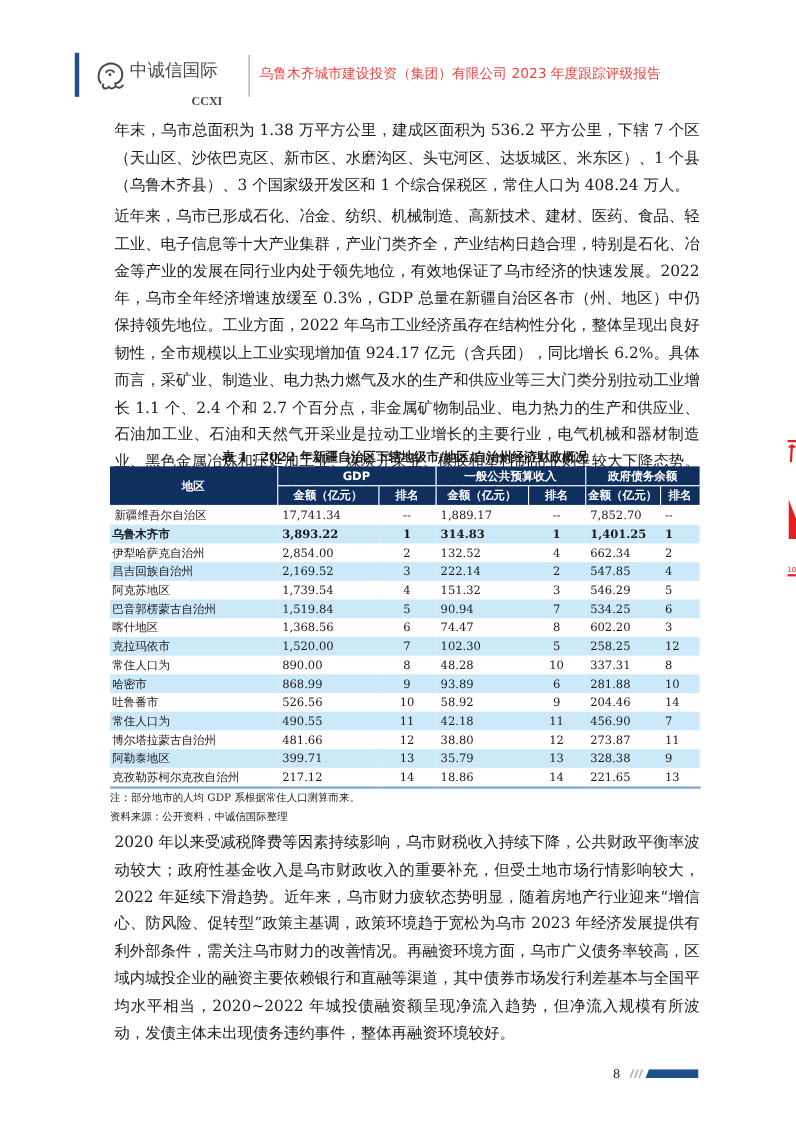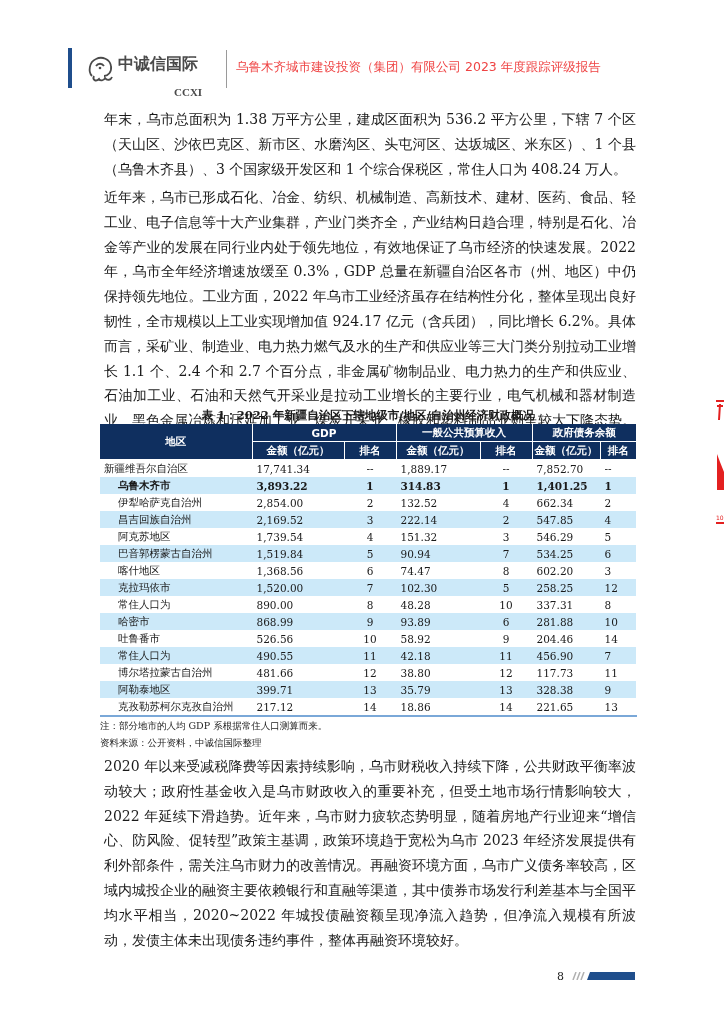--- a/index.html
+++ b/index.html
@@ -2,39 +2,39 @@
 <html><head>
 <meta charset="utf-8">
 <style>
   html, body { margin:0; padding:0; background:#ffffff; }
   body { width:724px; height:1024px; position:relative; overflow:hidden;
          font-family:"DejaVu Serif","Liberation Serif",serif; color:#1a1a1a; }
   .header { position:absolute; top:48px; left:68px; width:600px; height:42px; }
   .hdr-bar { position:absolute; left:0; top:0; width:4px; height:40px; background:#1f4e8c; }
   .logo { position:absolute; left:18px; top:2px; width:140px; height:38px; }
   .logo-mark { position:absolute; left:0; top:4px; width:30px; height:30px; }
-  .logo-cn { position:absolute; left:32px; top:4px; font-family:"DejaVu Sans","Liberation Sans",sans-serif; font-size:16px; font-weight:bold; color:#4a4a4a; letter-spacing:0px; }
+  .logo-cn { position:absolute; left:32px; top:4px; font-family:"DejaVu Sans","Liberation Sans",sans-serif; font-size:16px; font-weight:normal; color:#4a4a4a; letter-spacing:0px; }
   .logo-en { position:absolute; left:88px; top:36px; font-family:Liberation Serif, serif; font-size:11px; font-weight:bold; color:#4a4a4a; }
   .hdr-div { position:absolute; left:158px; top:2px; width:1px; height:38px; background:#9a9a9a; }
   .hdr-title { position:absolute; left:168px; top:11px; font-family:"DejaVu Sans","Liberation Sans",sans-serif; font-size:12.5px; color:#ef4444; white-space:nowrap; }
 
   .para { position:absolute; left:104px; width:532px; font-size:14px; line-height:24.8px; text-align:justify; text-align-last:left; }
   .p1 { top:107px; }
   .p2 { top:185px; }
   .p3 { top:754px; }
 
   .table-wrap { position:absolute; left:100px; top:408px; width:536px; }
   .tbl-title { text-align:center; font-size:11.5px; font-weight:bold; height:14px; line-height:14px; margin-bottom:2px; }
   table { border-collapse:collapse; width:536px; font-size:10.5px; table-layout:fixed; }
   thead th { background:#0f2f5f; color:#fff; font-weight:bold; font-family:"DejaVu Sans","Liberation Sans",sans-serif; height:17px; padding:0; border-right:1px solid #ffffff; border-bottom:1px solid #ffffff; font-size:10.5px; }
   thead th:last-child { border-right:none; }
   tbody td { height:17px; padding:0 4px; border-right:1px solid transparent; white-space:nowrap; }
   tbody tr.alt td { background:#cce9f9; }
   tbody td.name { text-align:left; padding-left:4px; }
-  tbody td.indent { padding-left:18px; }
+  tbody td.indent { padding-left:2px; }
   tbody td.num { }
   tbody td.rank { text-align:center; }
   tbody tr.bold td { font-weight:bold; }
   tbody tr:last-child td { border-bottom:2px solid #7aa8d8; }
   .note { font-size:9.5px; line-height:16px; margin-top:1px; color:#222; }
 
   .page-num { position:absolute; left:557px; top:970px; font-size:11px; }
   .footer-bar { position:absolute; left:571px; top:972px; width:64px; height:8px; }
   .side-mark { position:absolute; left:714px; top:390px; width:10px; height:150px; }
 </style>
@@ -194,21 +194,21 @@
           <td class="rank">11</td>
           <td class="num">456.90</td>
           <td class="num">7</td>
         </tr>
         <tr>
           <td class="name indent">博尔塔拉蒙古自治州</td>
           <td class="num">481.66</td>
           <td class="rank">12</td>
           <td class="num">38.80</td>
           <td class="rank">12</td>
-          <td class="num">117.73</td>
+          <td class="num">273.87</td>
           <td class="num">11</td>
         </tr>
         <tr class="alt">
           <td class="name indent">阿勒泰地区</td>
           <td class="num">399.71</td>
           <td class="rank">13</td>
           <td class="num">35.79</td>
           <td class="rank">13</td>
           <td class="num">328.38</td>
           <td class="num">9</td>

